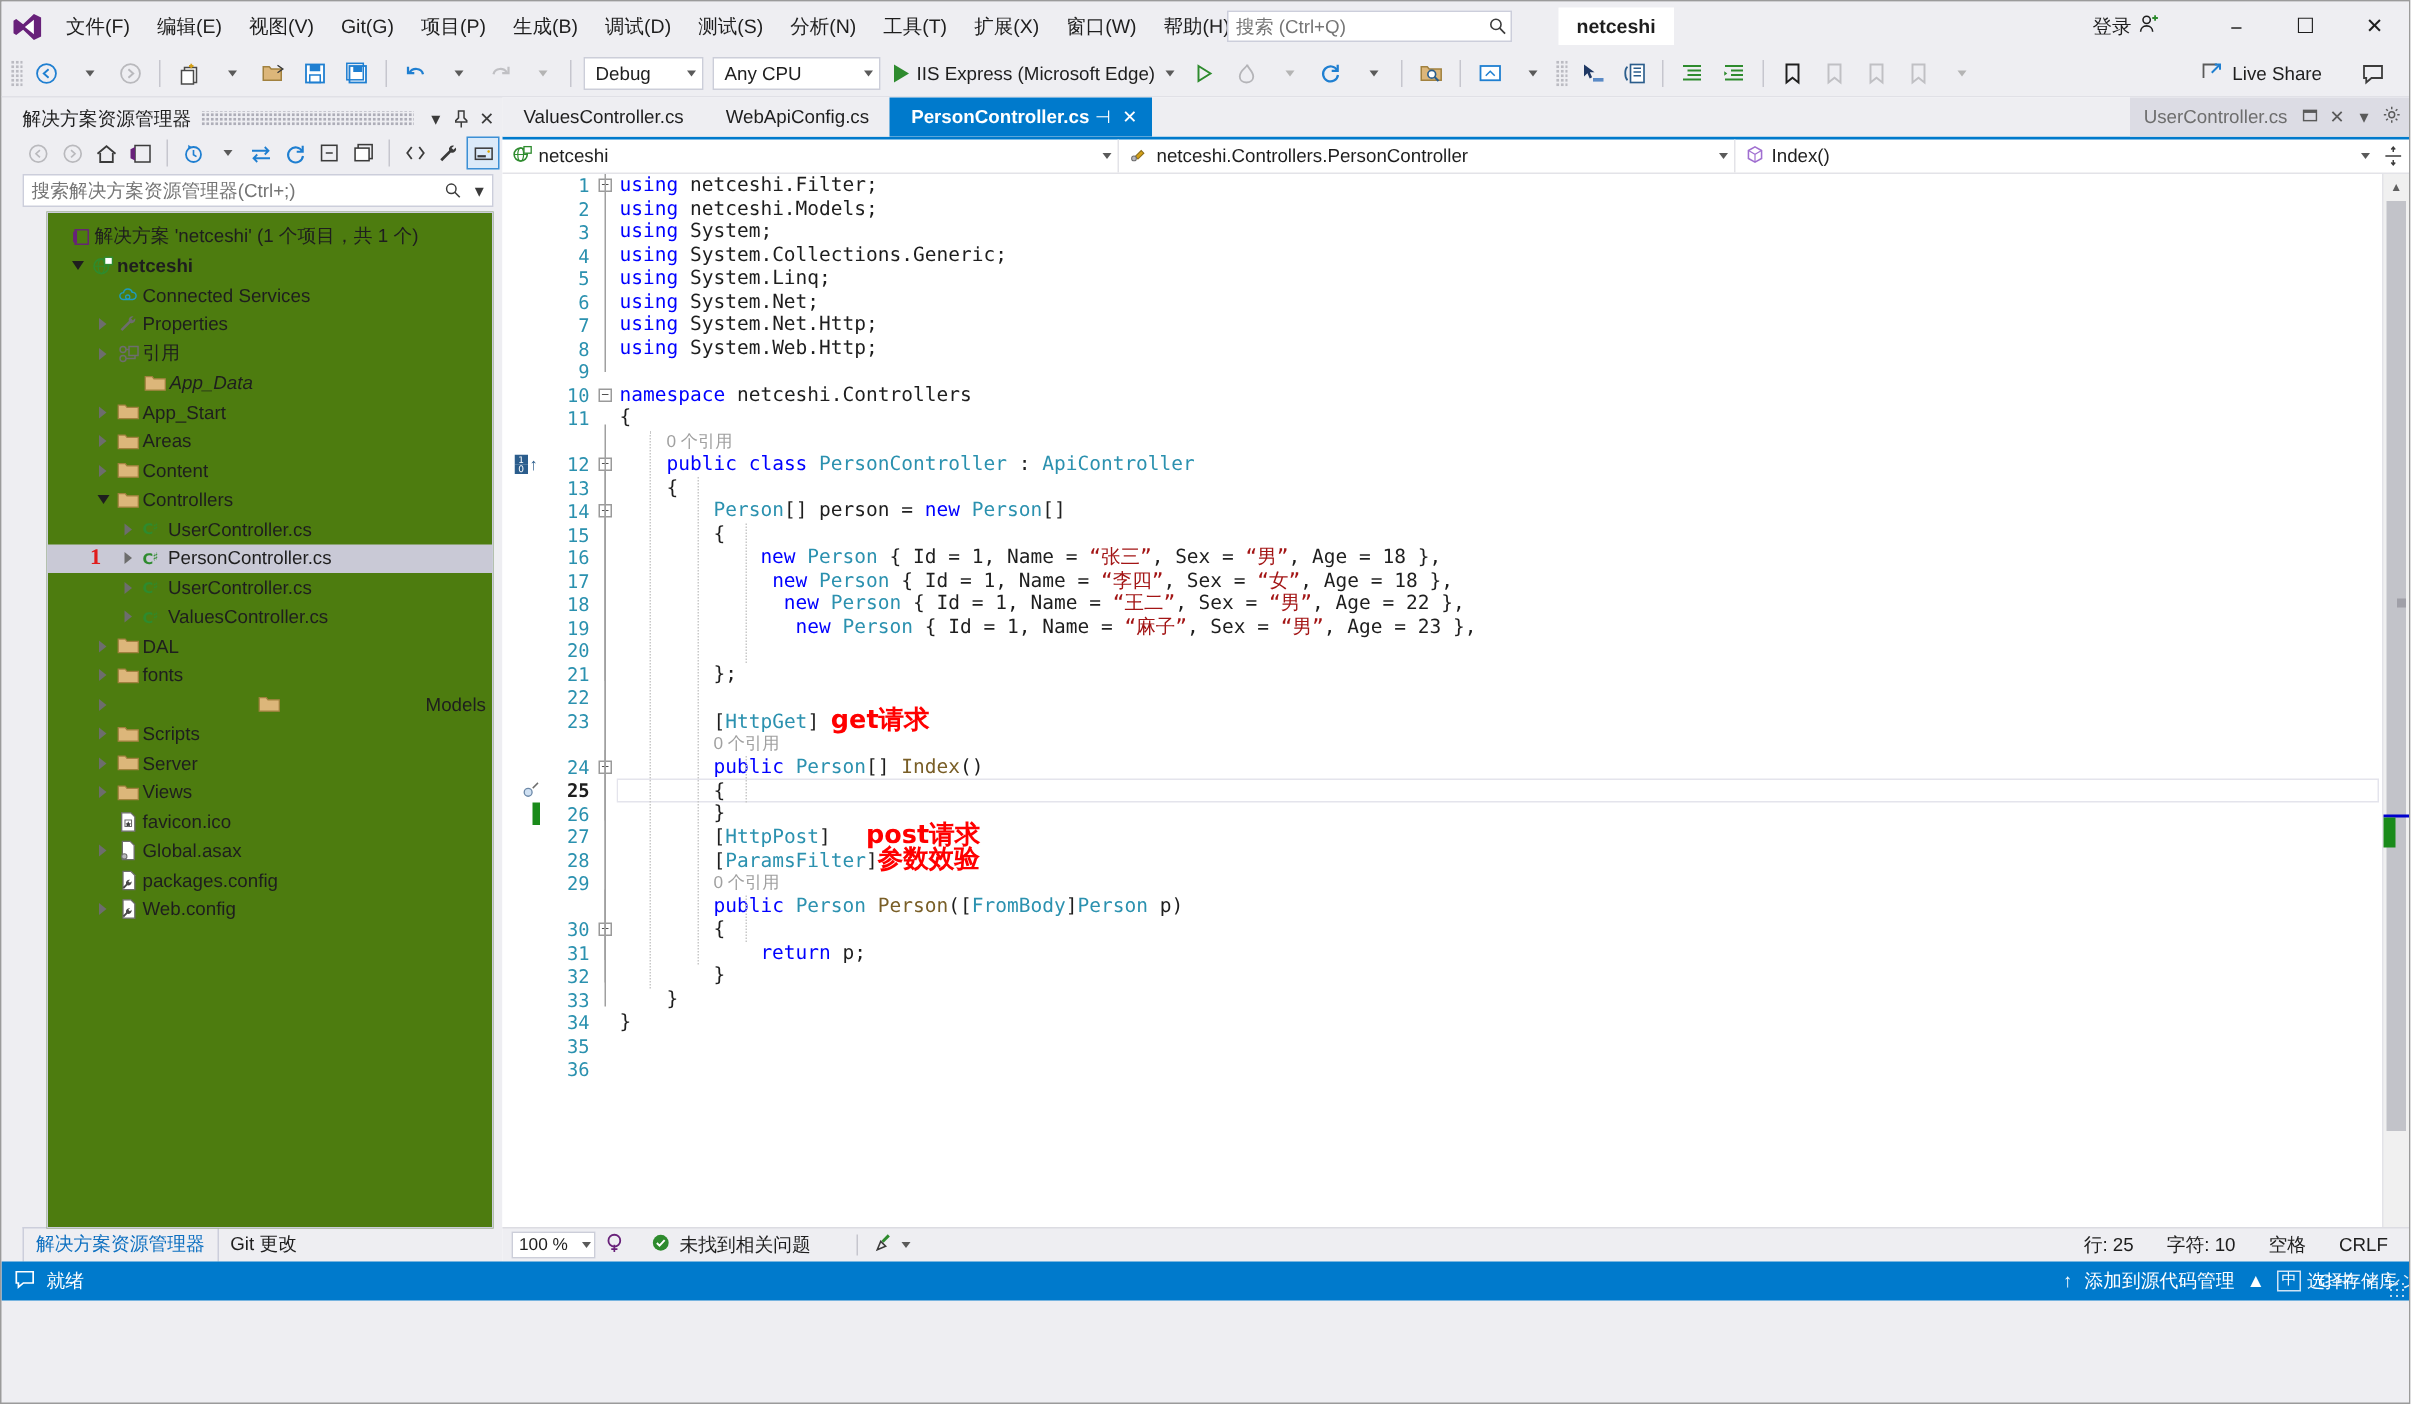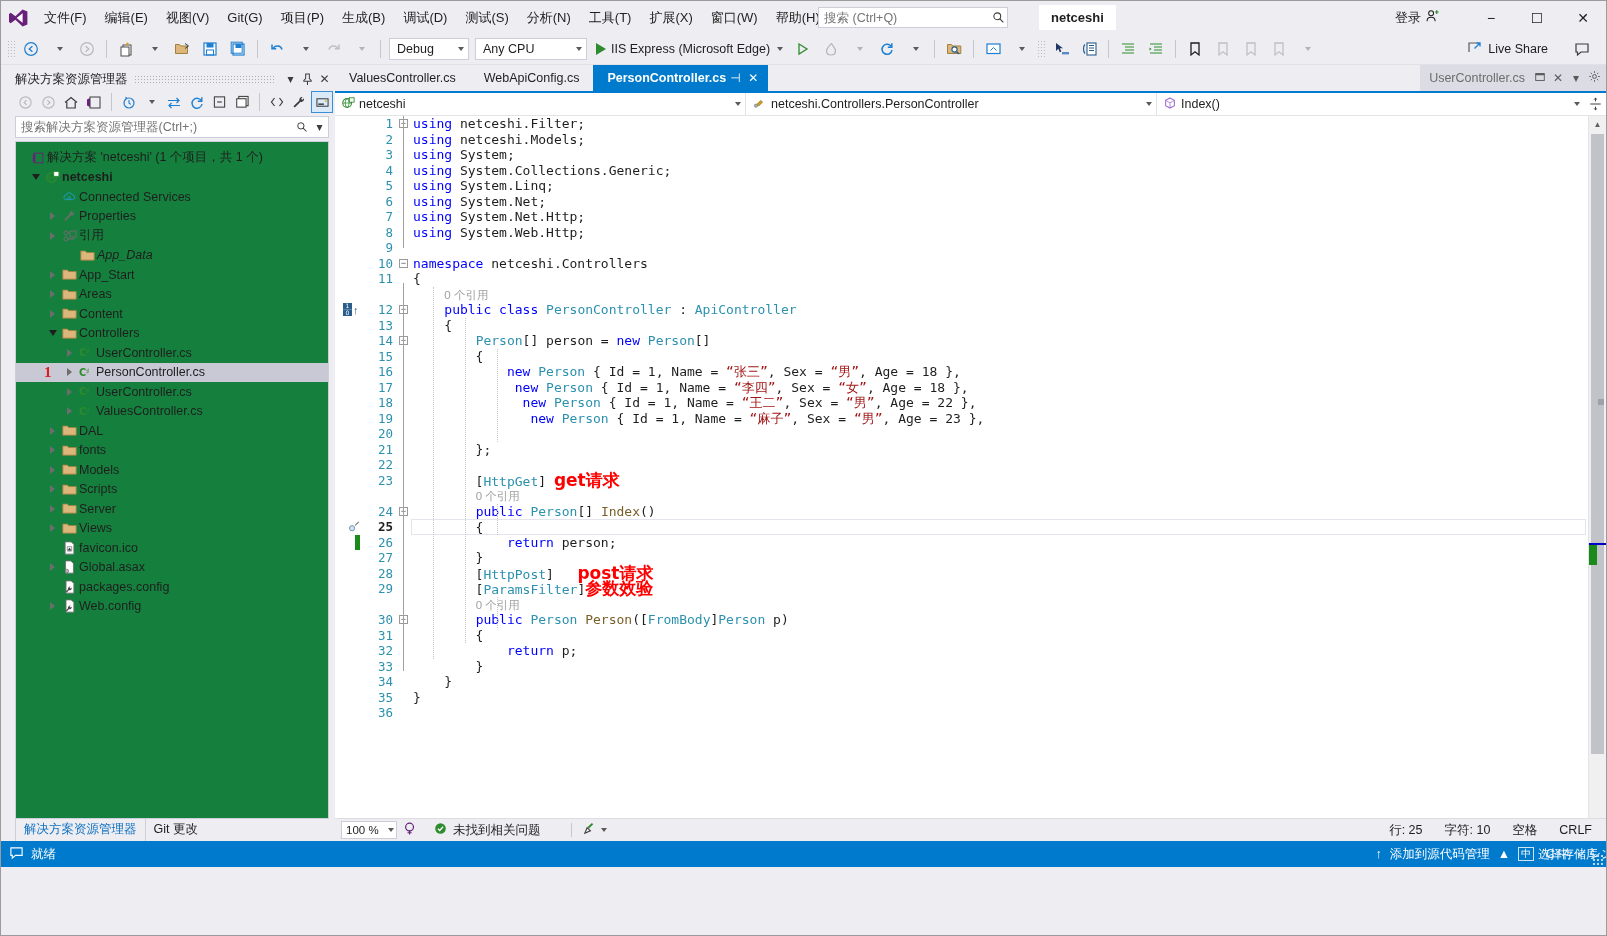--- a/index.html
+++ b/index.html
@@ -64,21 +64,21 @@
      background-image:radial-gradient(circle,#aeaeb8 .9px,transparent .9px);background-size:3px 3px;
      background-position:0 4px;}
   .sol-hbtn{width:17px;height:18px;display:flex;align-items:center;justify-content:center;color:#3b3b3b;font-size:12px;}
   .sol-tb{height:26px;display:flex;align-items:center;gap:1px;padding-left:2px;}
   .sb{width:22px;height:22px;display:flex;align-items:center;justify-content:center;}
   .sb.sel{border:1px solid #3d8fd4;background:#dbeaf9;box-sizing:border-box;}
   .sol-search{height:22px;margin:1px 4px 3px 2px;background:#fff;border:1px solid #cccedb;
      display:flex;align-items:center;box-sizing:border-box;}
   .sol-search input{flex:1;border:0;outline:0;font-size:12.5px;color:#6d6d6d;padding-left:5px;
      background:transparent;font-family:"Liberation Sans",sans-serif;}
-  .sol-tree{flex:1;background:#15803d;border:1px solid #cccedb;overflow:hidden;margin:0 4px 0 2px;
+  .sol-tree{flex:1;background:#4d7c0f;border:1px solid #cccedb;overflow:hidden;margin:0 4px 0 18px;
      box-sizing:border-box;padding-top:6px;position:relative;}
   .row{height:19.5px;display:flex;align-items:center;font-size:12.5px;white-space:nowrap;color:#1e1e1e;
        padding-right:4px;position:relative;}
   .row.sel{background:#c9c9d6;}
   .exp{width:15px;min-width:15px;display:flex;align-items:center;justify-content:center;}
   .arrow{width:0;height:0;border-top:4px solid transparent;border-bottom:4px solid transparent;
      border-left:5.5px solid #6d6d6d;}
   .arrow.open{border-left:4.5px solid transparent;border-right:4.5px solid transparent;
      border-top:6px solid #1e1e1e;border-bottom:0;}
   .ico{width:19px;min-width:19px;display:flex;align-items:center;justify-content:center;}
@@ -685,21 +685,21 @@
               <span class="exp">
                 <span class="arrow"></span>
               </span>
               <span class="ico">
                 <svg width="15" height="13" viewBox="0 0 16 14">
                   <path d="M.8 12V2.2h5l1.3 1.6h8.1V12z" fill="#dcb67a" stroke="#a1813f" stroke-width=".9"></path>
                 </svg>
               </span>
               <span>fonts</span>
             </div>
-            <div class="row" style="padding-left: 29px;">
+            <div class="row" style="padding-left: 29px; justify-content: space-between;">
               <span class="exp">
                 <span class="arrow"></span>
               </span>
               <span class="ico">
                 <svg width="15" height="13" viewBox="0 0 16 14">
                   <path d="M.8 12V2.2h5l1.3 1.6h8.1V12z" fill="#dcb67a" stroke="#a1813f" stroke-width=".9"></path>
                 </svg>
               </span>
               <span>Models</span>
             </div>
@@ -962,21 +962,20 @@
               <div class="L">             <span class="kw">new</span> <span class="ty">Person</span> { Id = <span class="num">1</span>, Name = <span class="str">“李四”</span>, Sex = <span class="str">“女”</span>, Age = <span class="num">18</span> },</div>
               <div class="L">              <span class="kw">new</span> <span class="ty">Person</span> { Id = <span class="num">1</span>, Name = <span class="str">“王二”</span>, Sex = <span class="str">“男”</span>, Age = <span class="num">22</span> },</div>
               <div class="L">               <span class="kw">new</span> <span class="ty">Person</span> { Id = <span class="num">1</span>, Name = <span class="str">“麻子”</span>, Sex = <span class="str">“男”</span>, Age = <span class="num">23</span> },</div>
               <div class="L">&nbsp;</div>
               <div class="L">        };</div>
               <div class="L">&nbsp;</div>
               <div class="L">        [<span class="attr">HttpGet</span>] <span class="anno" style="font-size:17px">get请求</span></div>
               <div class="L">        <span class="ref">0 个引用</span></div>
               <div class="L">        <span class="kw">public</span> <span class="ty">Person</span>[] <span class="met">Index</span>()</div>
               <div class="L" style="border: 1px solid rgb(228, 228, 236); box-sizing: border-box; margin-left: -2px; padding-left: 1px; width: calc(100% - 18px);">        {</div>
-              <div class="L">            <span class="kw">return</span> person;</div>
               <div class="L">        }</div>
               <div class="L">        [<span class="attr">HttpPost</span>]   <span class="anno" style="font-size:17px">post请求</span></div>
               <div class="L">        [<span class="attr">ParamsFilter</span>]<span class="anno" style="font-size:17px">参数效验</span></div>
               <div class="L">        <span class="ref">0 个引用</span></div>
               <div class="L">        <span class="kw">public</span> <span class="ty">Person</span> <span class="met">Person</span>([<span class="attr">FromBody</span>]<span class="ty">Person</span> p)</div>
               <div class="L">        {</div>
               <div class="L">            <span class="kw">return</span> p;</div>
               <div class="L">        }</div>
               <div class="L">    }</div>
               <div class="L">}</div>

